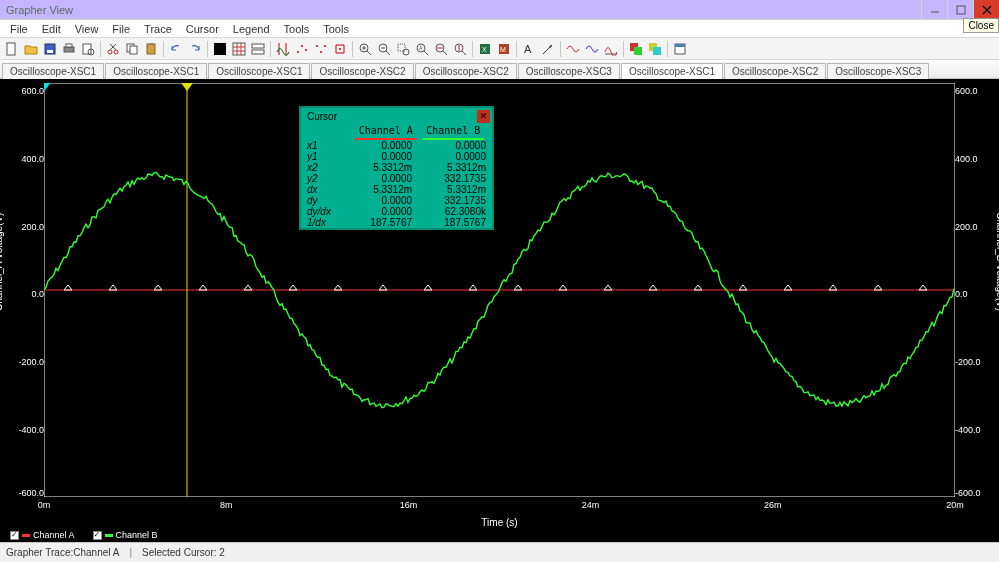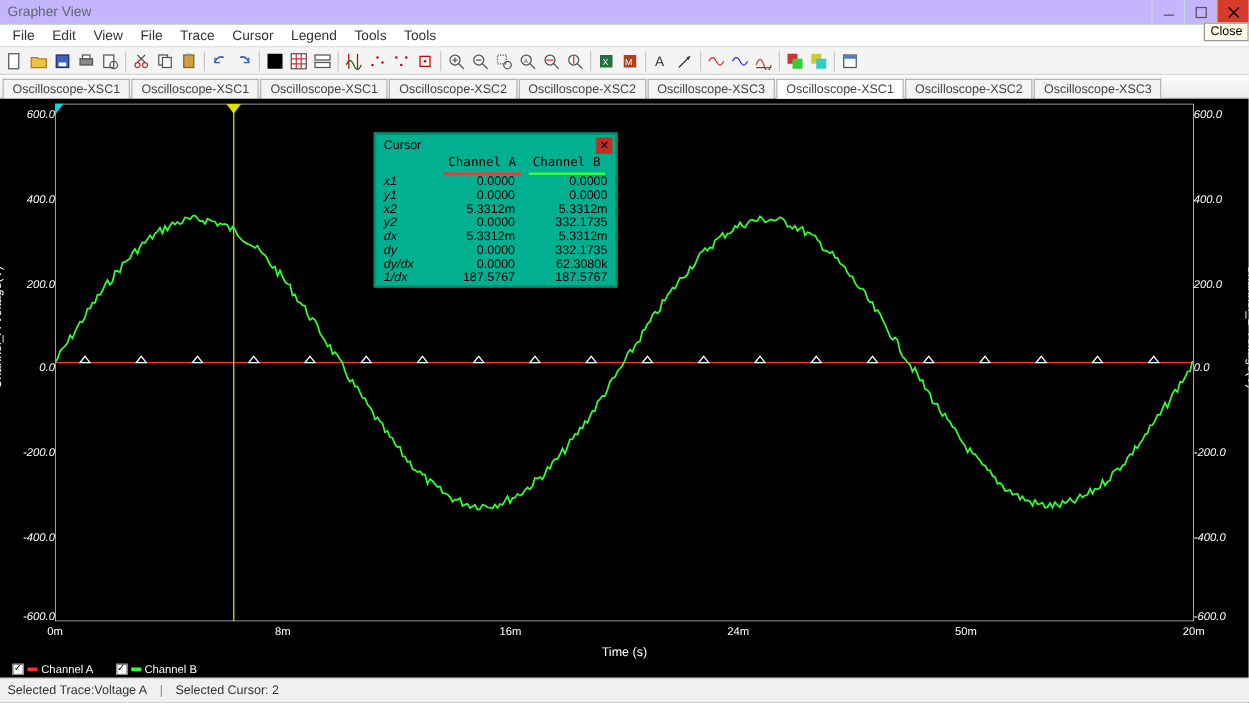--- a/index.html
+++ b/index.html
@@ -27,21 +27,21 @@
 .tabstrip { height: 19px; background: linear-gradient(#fdfdfd, #ececec); border-bottom: 1px solid #bfbfbf; display: flex; align-items: flex-end; padding-left: 2px; font-size: 10px; }
 .tabstrip .tab { padding: 2px 7px 2px 7px; border: 1px solid #b5b5b5; border-bottom: none; background: #f4f4f4; margin-right: 1px; color: #444; position: relative; top: 1px; }
 .tabstrip .tab.active { background: #fff; z-index: 2; }
 
 
 .chartwrap { position: relative; height: 463px; background: #000; }
 .plot { position: absolute; left: 44px; right: 44px; top: 4px; bottom: 45px; }
 .yaxis-left, .yaxis-right { position: absolute; top: 4px; bottom: 45px; width: 40px; color: #fff; font-size: 9px; }
 .yaxis-left { left: 4px; text-align: right; }
 .yaxis-right { right: 4px; text-align: left; }
-.tick { position: absolute; width: 100%; transform: translateY(-50%); font-style: italic; }
+.tick { position: absolute; width: 100%; transform: translateY(-50%); }
 .xaxis { position: absolute; left: 44px; right: 44px; bottom: 28px; height: 14px; color: #fff; font-size: 9px; }
 .xtick { position: absolute; transform: translateX(-50%); }
 .xlabel { position: absolute; left: 0; right: 0; bottom: 14px; text-align: center; color: #fff; font-size: 10px; }
 .ylabel-left, .ylabel-right { position: absolute; color: #fff; font-size: 10px; top: 50%; }
 .ylabel-left { left: -2px; transform: translateY(-50%) rotate(-90deg); transform-origin: left center; }
 .ylabel-right { right: -2px; transform: translateY(-50%) rotate(90deg); transform-origin: right center; }
 .legend { position: absolute; left: 10px; bottom: 0; height: 14px; color: #fff; font-size: 9px; display: flex; gap: 18px; align-items: center; }
 .legend .item { display: flex; align-items: center; gap: 3px; }
 .legend .cb { display:inline-block; width:9px; height:9px; border:1px solid #888; background:#fff; position:relative; }
 .legend .cb::after{ content:"✓"; color:#000; font-size:8px; position:absolute; top:-2px; left:0; }
@@ -396,21 +396,21 @@
       </g>
 
     <path id="chb" fill="none" stroke="#30ff30" stroke-width="1.4" d="M0 207 L0 206.9 L2 204.3 L4 198.0 L6 195.7 L8 194.0 L10 191.3 L12 185.2 L14 187.7 L16 182.6 L18 178.2 L20 174.3 L22 174.7 L24 170.9 L26 163.8 L28 163.8 L30 159.1 L32 159.3 L34 152.8 L36 152.9 L38 149.6 L40 144.7 L42 141.1 L44 144.7 L46 142.4 L48 133.9 L50 133.7 L52 134.9 L54 127.2 L56 126.5 L58 125.2 L60 123.9 L62 119.0 L64 116.2 L66 119.9 L68 114.3 L70 110.9 L72 111.4 L74 108.2 L76 105.3 L78 108.1 L80 103.7 L82 102.3 L84 99.1 L86 103.8 L88 97.8 L90 101.3 L92 97.4 L94 94.9 L96 96.6 L98 94.5 L100 96.4 L102 95.1 L104 91.0 L106 91.2 L108 92.5 L110 89.8 L112 89.3 L114 91.8 L116 93.8 L118 93.7 L120 96.1 L122 92.0 L124 93.1 L126 94.0 L128 94.2 L130 97.7 L132 95.7 L134 96.4 L136 96.1 L138 96.9 L140 101.5 L142 98.4 L144 100.6 L146 105.4 L148 107.4 L150 109.7 L152 110.9 L154 112.1 L156 113.0 L158 114.0 L160 115.3 L162 113.5 L164 117.5 L166 119.8 L168 120.9 L170 124.4 L172 128.6 L174 131.3 L176 130.4 L178 137.6 L180 133.4 L182 138.4 L184 142.6 L186 144.2 L188 144.4 L190 153.4 L192 152.5 L194 158.2 L196 159.0 L198 161.1 L200 161.6 L202 169.2 L204 172.9 L206 171.5 L208 172.9 L210 176.8 L212 183.8 L214 186.8 L216 189.6 L218 194.2 L220 192.9 L222 200.2 L224 198.8 L226 201.0 L228 204.5 L230 207.2 L232 214.0 L234 219.2 L236 222.4 L238 220.7 L240 226.2 L242 226.2 L244 230.9 L246 235.4 L248 235.5 L250 240.6 L252 242.7 L254 246.1 L256 252.5 L258 250.9 L260 253.9 L262 255.6 L264 262.8 L266 261.8 L268 266.7 L270 267.3 L272 272.5 L274 274.6 L276 274.3 L278 282.0 L280 282.2 L282 286.6 L284 286.1 L286 292.5 L288 293.1 L290 294.7 L292 294.1 L294 296.7 L296 296.6 L298 304.1 L300 300.3 L302 301.8 L304 304.3 L306 306.6 L308 306.1 L310 311.5 L312 311.7 L314 312.5 L316 314.7 L318 318.4 L320 316.7 L322 316.8 L324 315.5 L326 321.7 L328 320.7 L330 320.1 L332 323.4 L334 322.2 L336 320.9 L338 324.7 L340 324.2 L342 320.9 L344 321.5 L346 322.8 L348 323.1 L350 323.7 L352 320.7 L354 323.3 L356 320.2 L358 320.9 L360 317.5 L362 314.1 L364 319.4 L366 315.5 L368 315.1 L370 312.1 L372 313.4 L374 312.3 L376 308.9 L378 307.0 L380 308.5 L382 305.8 L384 299.4 L386 299.8 L388 298.7 L390 300.4 L392 296.1 L394 290.5 L396 292.0 L398 286.3 L400 284.3 L402 284.3 L404 280.4 L406 275.9 L408 280.0 L410 274.4 L412 268.4 L414 268.3 L416 264.2 L418 264.7 L420 259.0 L422 259.7 L424 253.9 L426 255.2 L428 250.1 L430 245.7 L432 245.8 L434 238.2 L436 236.3 L438 233.8 L440 234.1 L442 228.7 L444 222.2 L446 219.6 L448 218.7 L450 213.9 L452 211.8 L454 209.4 L456 205.0 L458 199.7 L460 196.8 L462 198.4 L464 193.3 L466 190.8 L468 190.1 L470 181.5 L472 180.5 L474 176.1 L476 174.3 L478 168.7 L480 166.4 L482 167.7 L484 165.6 L486 156.9 L488 157.6 L490 153.0 L492 150.7 L494 147.1 L496 147.9 L498 143.6 L500 139.1 L502 139.4 L504 138.7 L506 136.6 L508 130.3 L510 131.9 L512 128.6 L514 123.7 L516 119.2 L518 118.0 L520 115.5 L522 117.6 L524 114.8 L526 115.6 L528 109.0 L530 107.9 L532 106.1 L534 103.4 L536 107.3 L538 103.9 L540 103.8 L542 102.0 L544 97.8 L546 99.0 L548 94.8 L550 98.0 L552 99.0 L554 95.8 L556 93.2 L558 92.7 L560 93.8 L562 93.5 L564 90.1 L566 91.8 L568 94.8 L570 94.2 L572 92.7 L574 92.9 L576 93.7 L578 92.5 L580 90.8 L582 91.7 L584 93.9 L586 98.4 L588 98.0 L590 100.0 L592 97.6 L594 101.6 L596 99.7 L598 98.4 L600 105.2 L602 102.8 L604 103.5 L606 105.0 L608 105.2 L610 108.9 L612 110.6 L614 116.8 L616 117.5 L618 118.1 L620 119.6 L622 118.2 L624 123.2 L626 123.3 L628 127.8 L630 128.9 L632 130.8 L634 135.2 L636 138.0 L638 138.1 L640 143.3 L642 146.4 L644 147.9 L646 147.9 L648 150.0 L650 156.2 L652 158.9 L654 158.6 L656 165.8 L658 165.1 L660 168.0 L662 172.5 L664 176.5 L666 181.2 L668 186.3 L670 188.8 L672 187.0 L674 188.9 L676 198.0 L678 202.2 L680 204.3 L682 206.8 L684 208.7 L686 214.2 L688 211.1 L690 216.3 L692 221.6 L694 220.9 L696 228.0 L698 229.2 L700 231.8 L702 239.4 L704 240.0 L706 239.9 L708 246.6 L710 249.8 L712 247.8 L714 252.4 L716 254.4 L718 258.6 L720 259.5 L722 263.6 L724 268.0 L726 270.9 L728 273.5 L730 279.0 L732 275.5 L734 279.8 L736 280.3 L738 283.0 L740 285.3 L742 288.8 L744 289.4 L746 293.0 L748 293.4 L750 297.6 L752 298.7 L754 304.1 L756 303.3 L758 305.4 L760 309.6 L762 309.6 L764 308.8 L766 312.8 L768 312.2 L770 311.9 L772 316.7 L774 314.1 L776 317.5 L778 317.1 L780 318.1 L782 321.6 L784 316.9 L786 320.2 L788 320.1 L790 319.1 L792 323.2 L794 322.8 L796 319.4 L798 323.1 L800 318.7 L802 321.0 L804 322.8 L806 317.6 L808 319.5 L810 318.2 L812 315.6 L814 318.1 L816 319.3 L818 315.6 L820 312.6 L822 314.8 L824 313.4 L826 312.9 L828 307.9 L830 312.0 L832 308.0 L834 308.4 L836 307.3 L838 300.9 L840 305.3 L842 302.4 L844 301.4 L846 294.6 L848 293.1 L850 291.6 L852 293.1 L854 289.4 L856 288.4 L858 282.9 L860 280.3 L862 280.7 L864 273.9 L866 275.7 L868 271.5 L870 269.0 L872 264.6 L874 263.9 L876 257.3 L878 257.0 L880 253.7 L882 248.7 L884 248.8 L886 243.9 L888 239.3 L890 243.1 L892 237.5 L894 231.9 L896 228.7 L898 230.6 L900 222.5 L902 222.7 L904 219.0 L906 214.2 L908 214.1 L910 205.7"></path>
   </svg>
 
   <div class="xaxis">
     <div class="xtick" style="left:0%">0m</div>
     <div class="xtick" style="left:20%">8m</div>
     <div class="xtick" style="left:40%">16m</div>
     <div class="xtick" style="left:60%">24m</div>
-    <div class="xtick" style="left:80%">50m</div>
+    <div class="xtick" style="left:80%">26m</div>
     <div class="xtick" style="left:100%">20m</div>
   </div>
   <div class="xlabel">Time (s)</div>
 
   <div class="legend">
     <div class="item">
         <span class="cb"></span>
         <span class="swatch" style="background:#ff3030"></span>
         <span>Channel A</span>
       </div>
@@ -471,16 +471,16 @@
             <td class="k">1/dx</td>
             <td class="v">187.5767</td>
             <td class="v">187.5767</td>
           </tr>
     </tbody>
       </table>
   </div>
 </div>
 
 <div class="statusbar">
-  <span class="seg">Selected Trace:Voltage A</span>
+  <span class="seg">Grapher Trace:Channel A</span>
   <span class="sepv">|</span>
   <span class="seg">Selected Cursor: 2</span>
 </div>
 
 </body></html>

